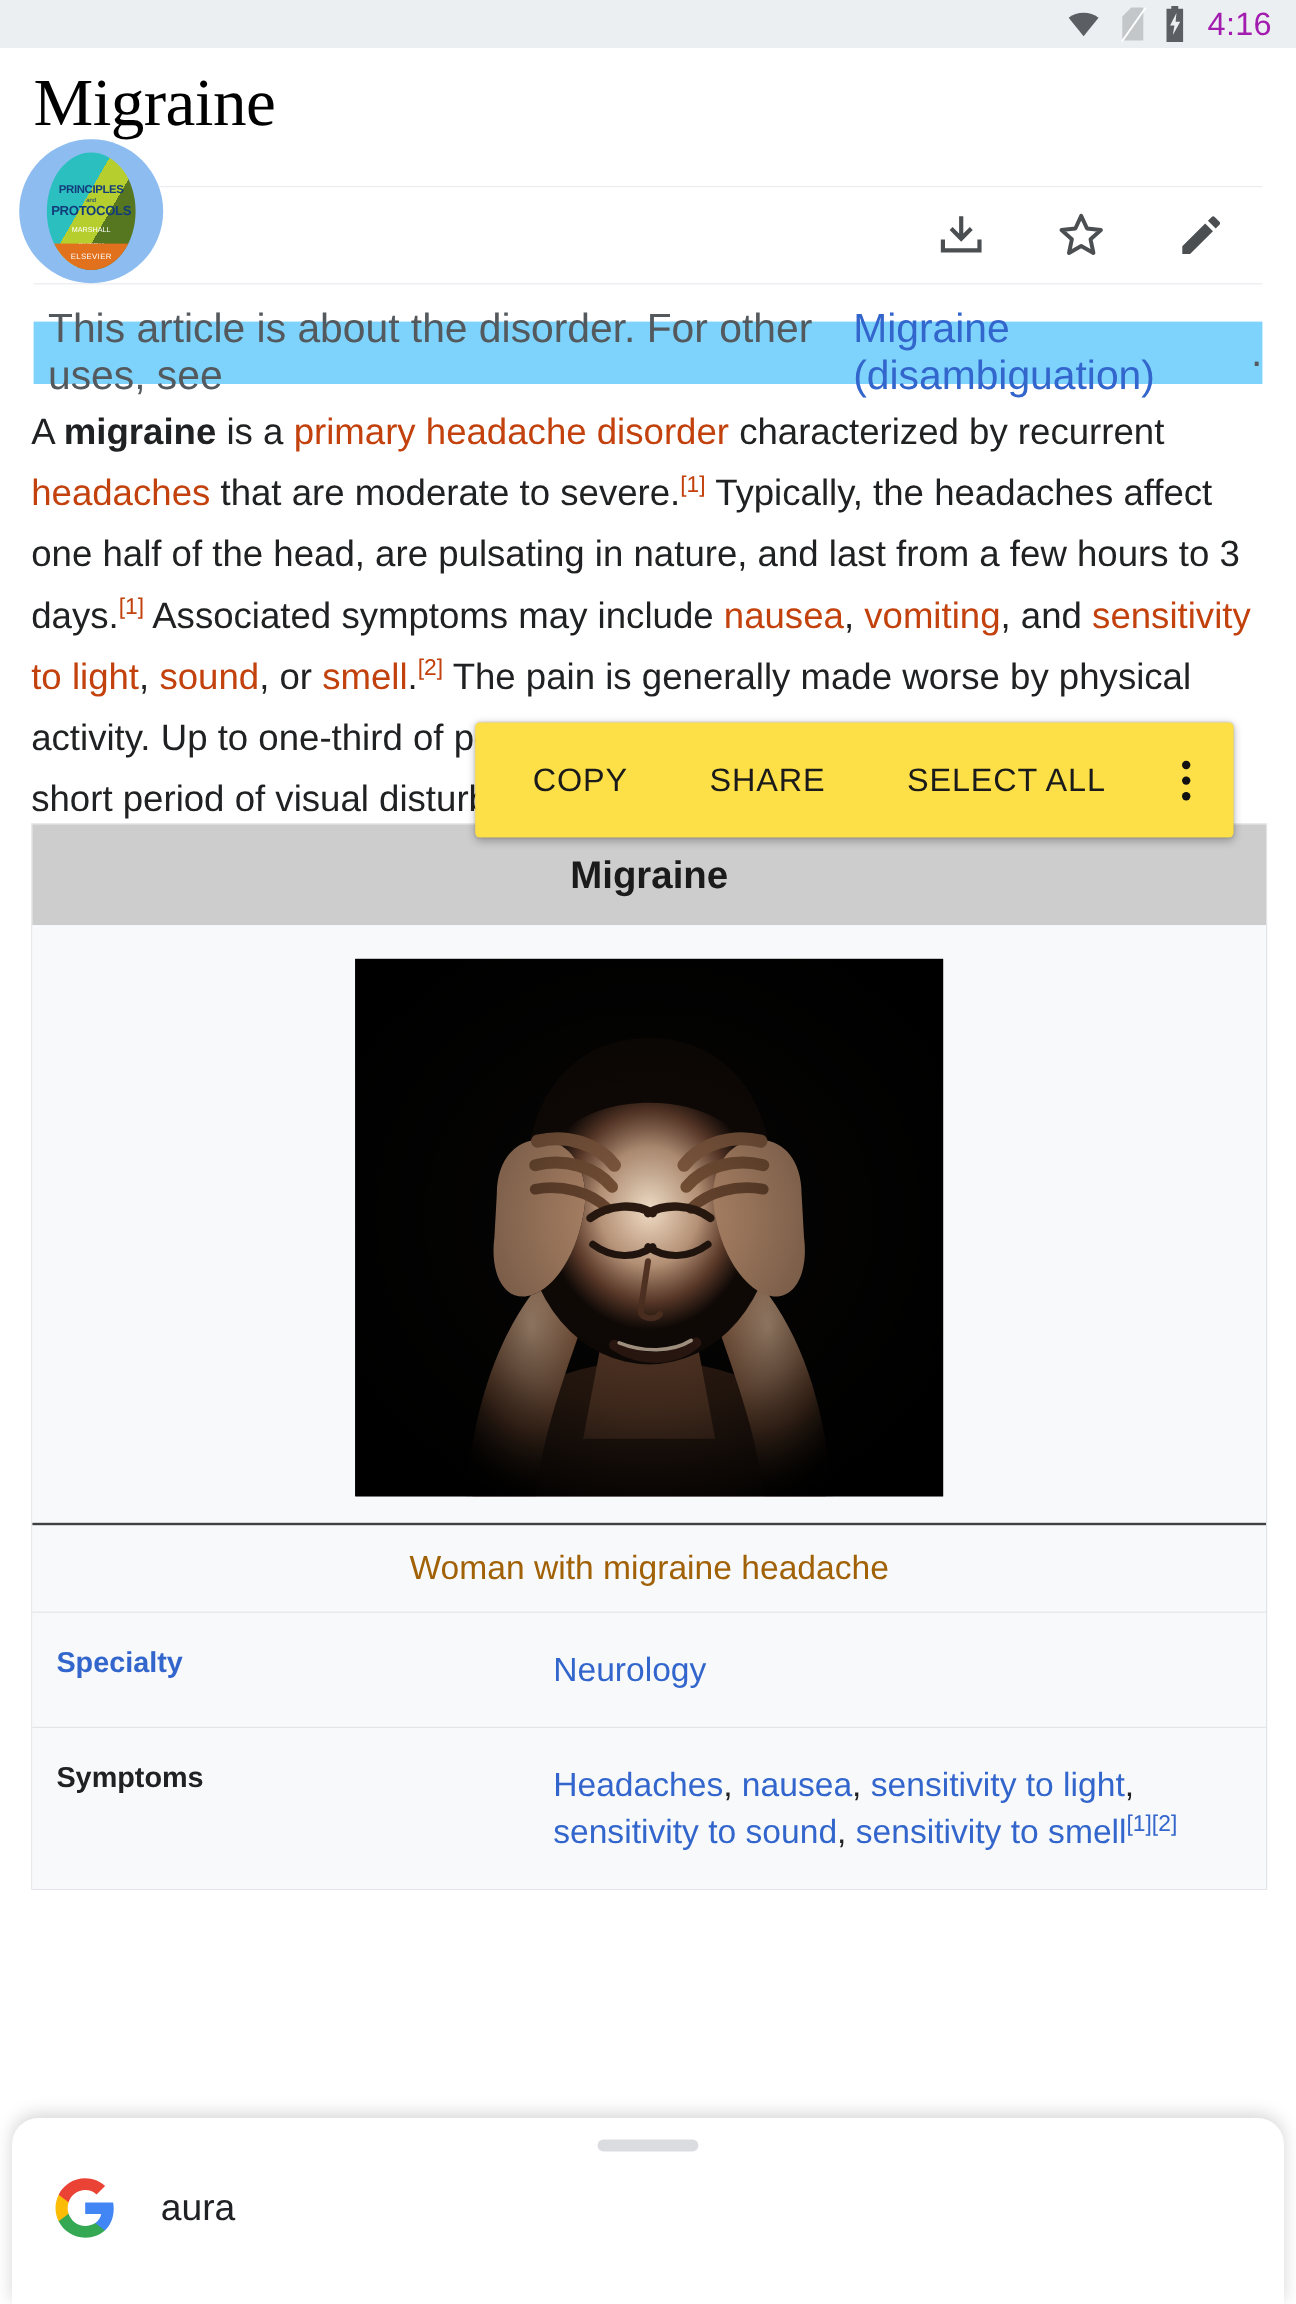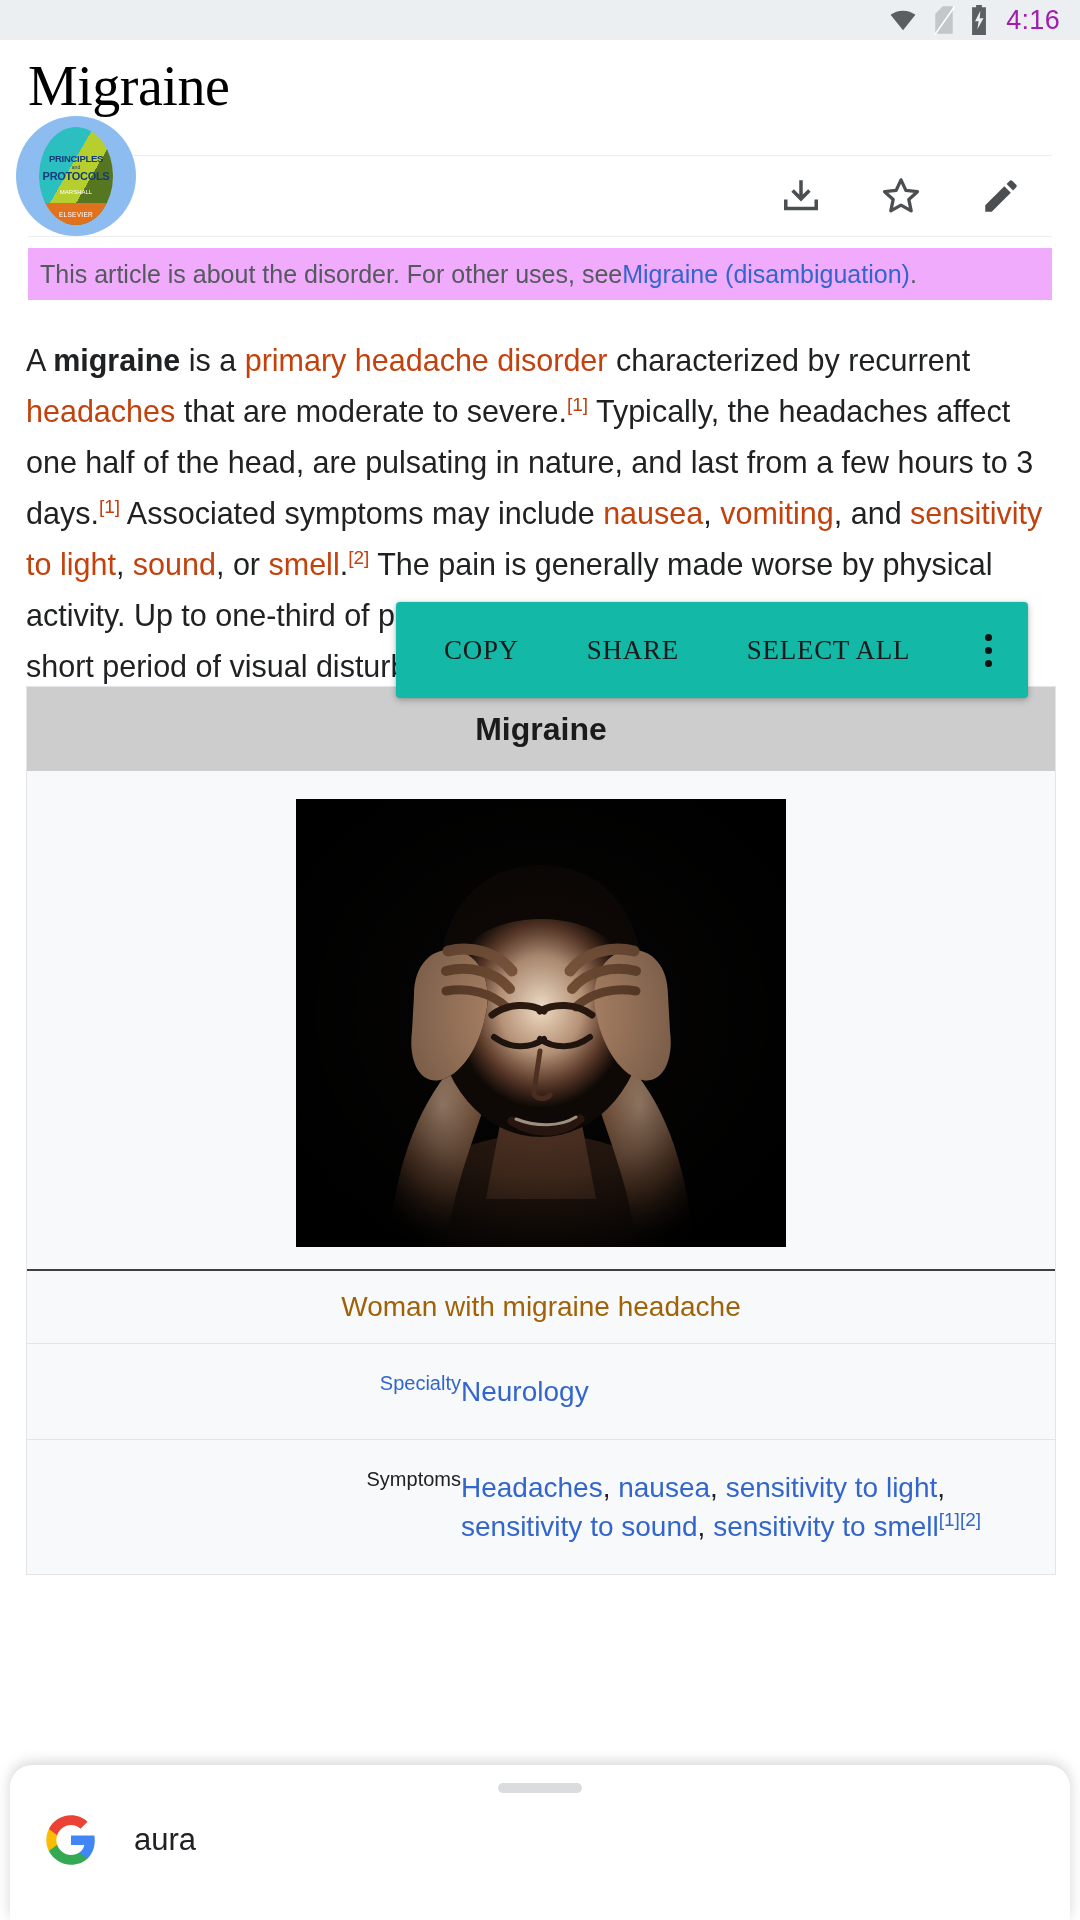--- a/index.html
+++ b/index.html
@@ -61,43 +61,43 @@
   .bc-t2 { font-size: 11px; font-weight: 700; color: #123d7a; letter-spacing: -0.3px; }
   .bc-auth { font-size: 6px; color: #fff; margin-top: 6px; line-height: 1.35; text-align: center; }
   .bc-band {
     position: absolute; bottom: 0; left: 0; right: 0; height: 22px;
     background: #e2711d; display: flex; align-items: center; justify-content: center;
   }
   .bc-band span { font-size: 6.5px; color: #fff; letter-spacing: 0.3px; }
 
   
   .hatnote {
-    position: absolute; top: 248px; left: 28px; width: 1024px; height: 52px;
-    background: #f0abfc;
+    position: absolute; top: 268px; left: 28px; width: 1024px; height: 52px;
+    background: #7dd3fc;
     display: flex; align-items: center; padding-left: 12px;
-    font-size: 25px; color: #54595d;
+    font-size: 34px; color: #54595d;
   }
   .hatnote a { color: #3366cc; text-decoration: none; }
 
   
   .lead {
     position: absolute; top: 335px; left: 26px; width: 1030px;
     font-size: 30.5px; line-height: 51px; color: #202122;
   }
   .lead a { color: #c2410c; text-decoration: none; }
   .lead b { font-weight: 700; }
   .ref { font-size: 19px; vertical-align: super; color: #3366cc; line-height: 0; }
   .sel-hl { background: #a8dcf4; }
 
   
   .ctx-menu {
     position: absolute; top: 602px; left: 396px; width: 632px; height: 96px;
-    background: #14b8a6; border-radius: 4px;
+    background: #fde047; border-radius: 4px;
     box-shadow: 0 2px 7px rgba(0,0,0,0.28), 0 0 2px rgba(0,0,0,0.14);
-    display: flex; align-items: center; z-index: 60; font-family: Liberation Serif, serif;
+    display: flex; align-items: center; z-index: 60;
   }
   .ctx-item {
     font-size: 27px; font-weight: 500; color: #1a1a1a;
     letter-spacing: 0.7px; padding: 0 22px; white-space: nowrap;
   }
   .ctx-copy   { margin-left: 26px; }
   .ctx-share  { margin-left: 24px; }
   .ctx-selall { margin-left: 24px; }
   .ctx-more { margin-left: auto; margin-right: 36px; display: flex; flex-direction: column; gap: 6px; }
   .ctx-more i { display:block; width: 7px; height: 7px; border-radius: 50%; background: #111; }
@@ -127,21 +127,21 @@
     position: relative; overflow: hidden;
   }
   .ib-caption {
     border-top: 2px solid #404040;
     height: 74px; display: flex; align-items: center; justify-content: center;
     font-size: 28px; color: #a16207; background: #f8f9fa;
   }
   .ib-row { display: flex; border-top: 1px solid #e3e5e8; background: #f8f9fa; }
   .ib-key {
     width: 434px; flex: none; padding: 28px 0 28px 20px;
-    font-size: 20px; font-weight: 400; color: #202122; text-align: right;
+    font-size: 24px; font-weight: 700; color: #202122;
   }
   .ib-key.link { color: #3366cc; }
   .ib-val {
     flex: 1; padding: 28px 18px 28px 0;
     font-size: 28px; line-height: 39px; color: #202122;
   }
   .ib-val a { color: #3366cc; text-decoration: none; }
 
   
   .sheet {

